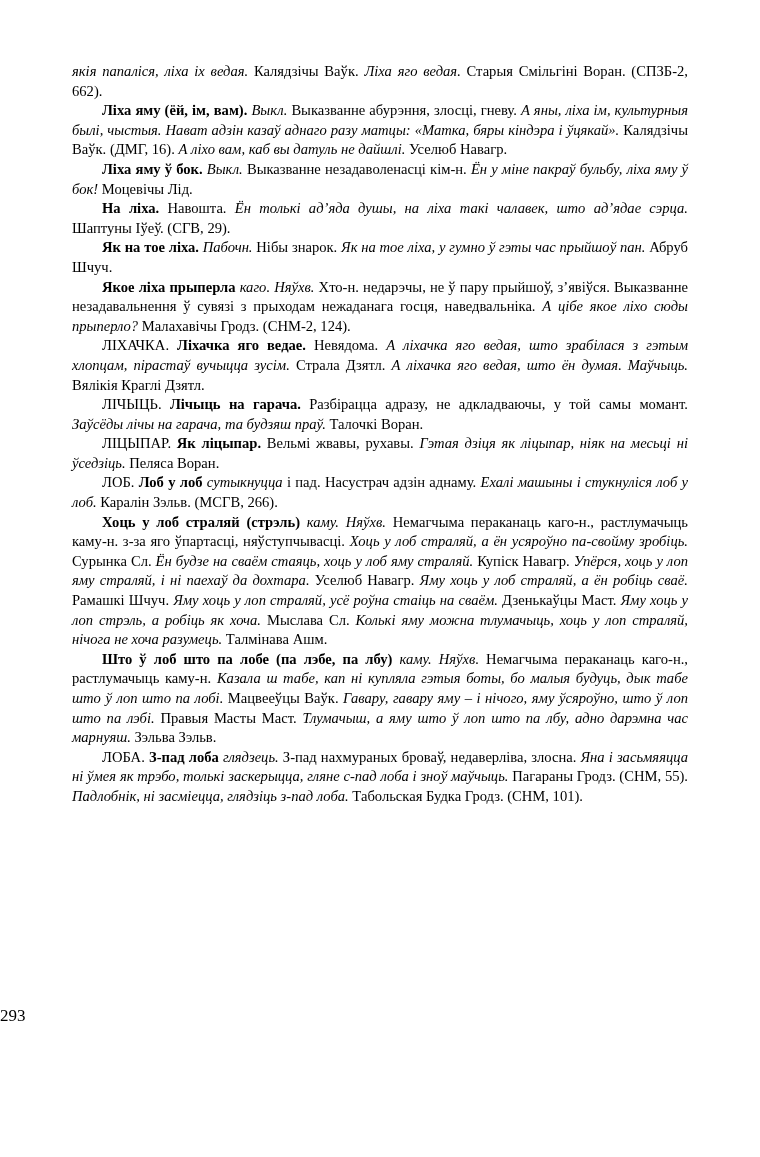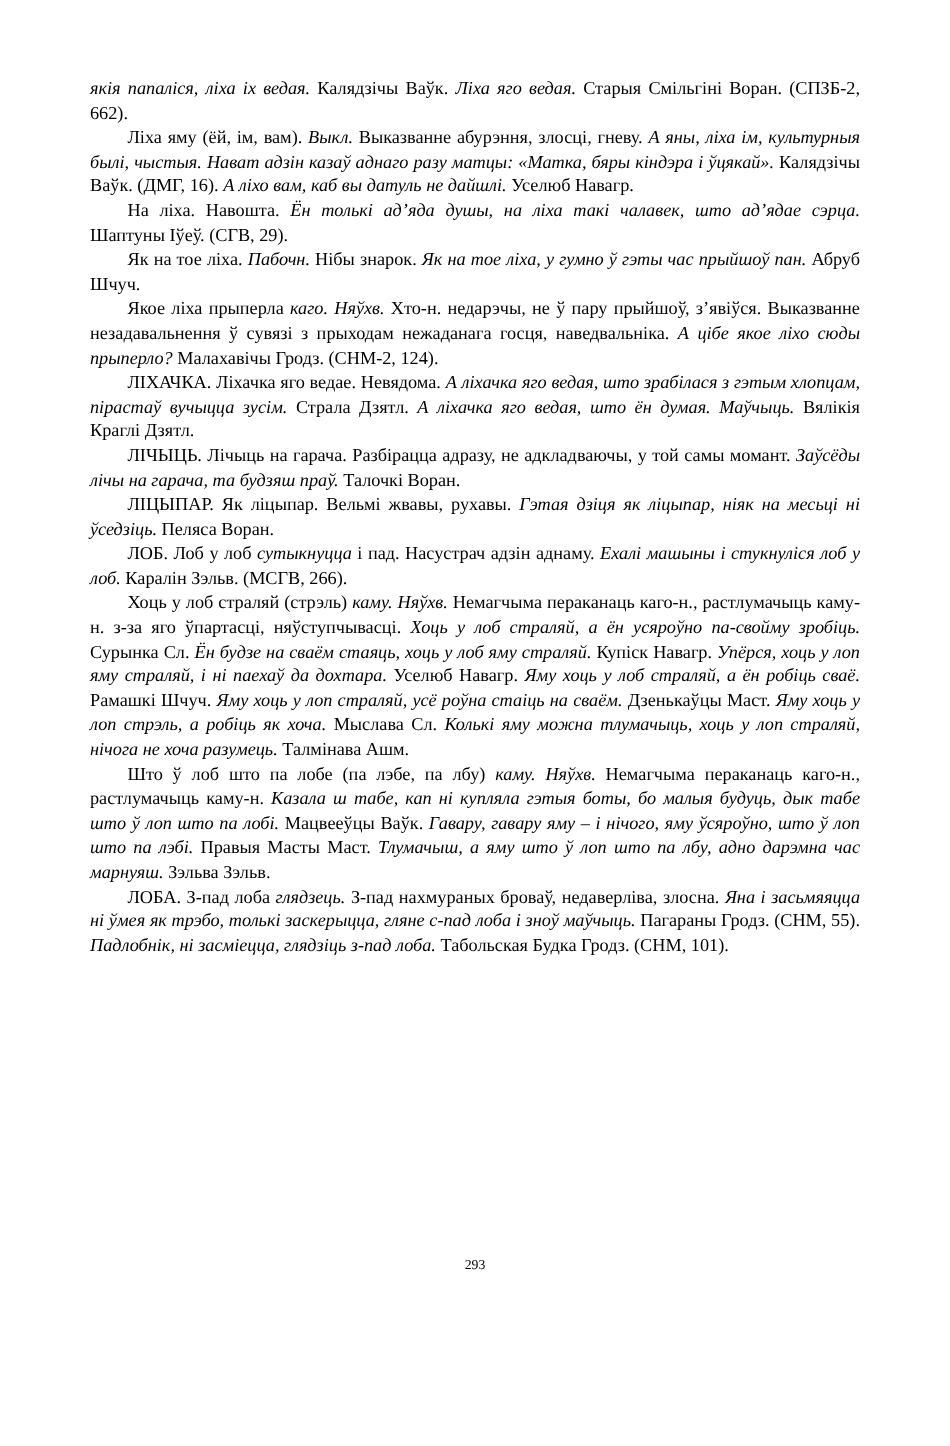--- a/index.html
+++ b/index.html
@@ -42,42 +42,43 @@
     margin: 0;
     padding: 0;
     text-indent: 30px;
     text-align: justify;
   }
   p.entry.cont {
     text-indent: 0;
   }
 
   
-  .b   { font-weight: normal; font-style: normal; }
+  .b   { font-weight: bold; font-style: normal; }
   .i   { font-style: italic; font-weight: normal; }
   .r   { font-style: normal; font-weight: normal; }
 
   #page-number {
     position: absolute;
     left: 0;
     top: 1006px;
     width: 760px;
-    text-align: center;
-    font-size: 11px;
+    text-align: left;
+    font-size: 17px;
     font-family: "Liberation Serif", "DejaVu Serif", serif;
   }
 </style>
 </head>
 <body>
 
 <div id="page">
 
   <div id="text-column">
       <p class="entry cont"><span class="i">якія папаліся, ліха іх ведая.</span><span class="r"> Калядзічы Ваўк. </span><span class="i">Ліха яго ведая.</span><span class="r"> Старыя Смільгіні Воран. (СПЗБ-2, 662).</span></p>
       <p class="entry"><span class="b">Ліха яму (ёй, ім, вам).</span><span class="i"> Выкл.</span><span class="r"> Выказванне абурэння, злосці, гневу. </span><span class="i">А яны, ліха ім, культурныя былі, чыстыя. Нават адзін казаў аднаго разу матцы: «Матка, бяры кіндэра і ўцякай».</span><span class="r"> Калядзічы Ваўк. (ДМГ, 16). </span><span class="i">А ліхо вам, каб вы датуль не дайшлі.</span><span class="r"> Уселюб Навагр.</span></p>
+      <p class="entry"><span class="b">Ліха яму ў бок.</span><span class="i"> Выкл.</span><span class="r"> Выказванне незадаволенасці кім-н. </span><span class="i">Ён у міне пакраў бульбу, ліха яму ў бок!</span><span class="r"> Моцевічы Лід.</span></p>
       <p class="entry"><span class="b">На ліха.</span><span class="r"> Навошта. </span><span class="i">Ён толькі ад’яда душы, на ліха такі чалавек, што ад’ядае сэрца.</span><span class="r"> Шаптуны Іўеў. (СГВ, 29).</span></p>
       <p class="entry"><span class="b">Як на тое ліха.</span><span class="i"> Пабочн.</span><span class="r"> Нібы знарок. </span><span class="i">Як на тое ліха, у гумно ў гэты час прыйшоў пан.</span><span class="r"> Абруб Шчуч.</span></p>
       <p class="entry"><span class="b">Якое ліха прыперла</span><span class="i"> каго. Няўхв.</span><span class="r"> Хто-н. недарэчы, не ў пару прыйшоў, з’явіўся. Выказванне незадавальнення ў сувязі з прыходам нежаданага госця, наведвальніка. </span><span class="i">А цібе якое ліхо сюды прыперло?</span><span class="r"> Малахавічы Гродз. (СНМ-2, 124).</span></p>
       <p class="entry"><span class="r">ЛІХАЧКА. </span><span class="b">Ліхачка яго ведае.</span><span class="r"> Невядома. </span><span class="i">А ліхачка яго ведая, што зрабілася з гэтым хлопцам, пірастаў  вучыцца  зусім.</span><span class="r"> Страла Дзятл. </span><span class="i">А ліхачка яго ведая, што ён думая. Маўчыць.</span><span class="r"> Вялікія Краглі Дзятл.</span></p>
       <p class="entry"><span class="r">ЛІЧЫЦЬ. </span><span class="b">Лічыць на гарача.</span><span class="r"> Разбірацца адразу, не адкладваючы, у той самы момант. </span><span class="i">Заўсёды лічы на гарача, та будзяш праў.</span><span class="r"> Талочкі Воран.</span></p>
       <p class="entry"><span class="r">ЛІЦЫПАР. </span><span class="b">Як ліцыпар.</span><span class="r"> Вельмі жвавы, рухавы. </span><span class="i">Гэтая дзіця як ліцыпар, ніяк на месьці ні ўседзіць.</span><span class="r"> Пеляса Воран.</span></p>
       <p class="entry"><span class="r">ЛОБ. </span><span class="b">Лоб у лоб</span><span class="i"> сутыкнуцца</span><span class="r"> і пад.   Насустрач адзін аднаму. </span><span class="i">Ехалі машыны і стукнуліся лоб у лоб.</span><span class="r"> Каралін Зэльв. (МСГВ, 266).</span></p>
       <p class="entry"><span class="b">Хоць у лоб страляй (стрэль)</span><span class="i"> каму. Няўхв.</span><span class="r"> Немагчыма пераканаць каго-н., растлумачыць каму-н. з-за яго ўпартасці, няўступчывасці. </span><span class="i">Хоць у лоб страляй, а ён усяроўно па-свойму зробіць.</span><span class="r"> Сурынка Сл. </span><span class="i">Ён будзе на сваём стаяць, хоць у лоб яму страляй.</span><span class="r"> Купіск Навагр. </span><span class="i">Упёрся, хоць у лоп яму страляй, і ні паехаў да дохтара.</span><span class="r"> Уселюб Навагр. </span><span class="i">Яму хоць у лоб страляй, а ён робіць сваё.</span><span class="r"> Рамашкі Шчуч. </span><span class="i">Яму хоць у лоп страляй, усё роўна стаіць на сваём.</span><span class="r"> Дзенькаўцы Маст. </span><span class="i">Яму хоць у лоп стрэль, а робіць як хоча.</span><span class="r"> Мыслава Сл. </span><span class="i">Колькі яму можна тлумачыць, хоць у лоп страляй, нічога не хоча разумець.</span><span class="r"> Талмінава Ашм.</span></p>
       <p class="entry"><span class="b">Што ў лоб што па лобе (па лэбе, па лбу)</span><span class="i"> каму. Няўхв.</span><span class="r"> Немагчыма пераканаць каго-н., растлумачыць каму-н. </span><span class="i">Казала ш табе, кап ні купляла гэтыя боты, бо малыя будуць, дык табе што ў лоп што па лобі.</span><span class="r"> Мацвееўцы Ваўк. </span><span class="i">Гавару, гавару яму – і нічого, яму ўсяроўно, што ў лоп што па лэбі.</span><span class="r"> Правыя Масты Маст. </span><span class="i">Тлумачыш, а яму што ў лоп што па лбу, адно дарэмна час марнуяш.</span><span class="r"> Зэльва Зэльв.</span></p>
       <p class="entry"><span class="r">ЛОБА. </span><span class="b">З-пад лоба</span><span class="i"> глядзець.</span><span class="r"> З-пад нахмураных броваў, недаверліва, злосна. </span><span class="i">Яна і засьмяяцца ні ўмея як трэбо, толькі заскерыцца, гляне с-пад лоба і зноў маўчыць.</span><span class="r"> Пагараны Гродз.  (СНМ, 55). </span><span class="i">Падлобнік, ні засміецца, глядзіць з-пад лоба.</span><span class="r"> Табольская Будка Гродз. (СНМ, 101).</span></p>

